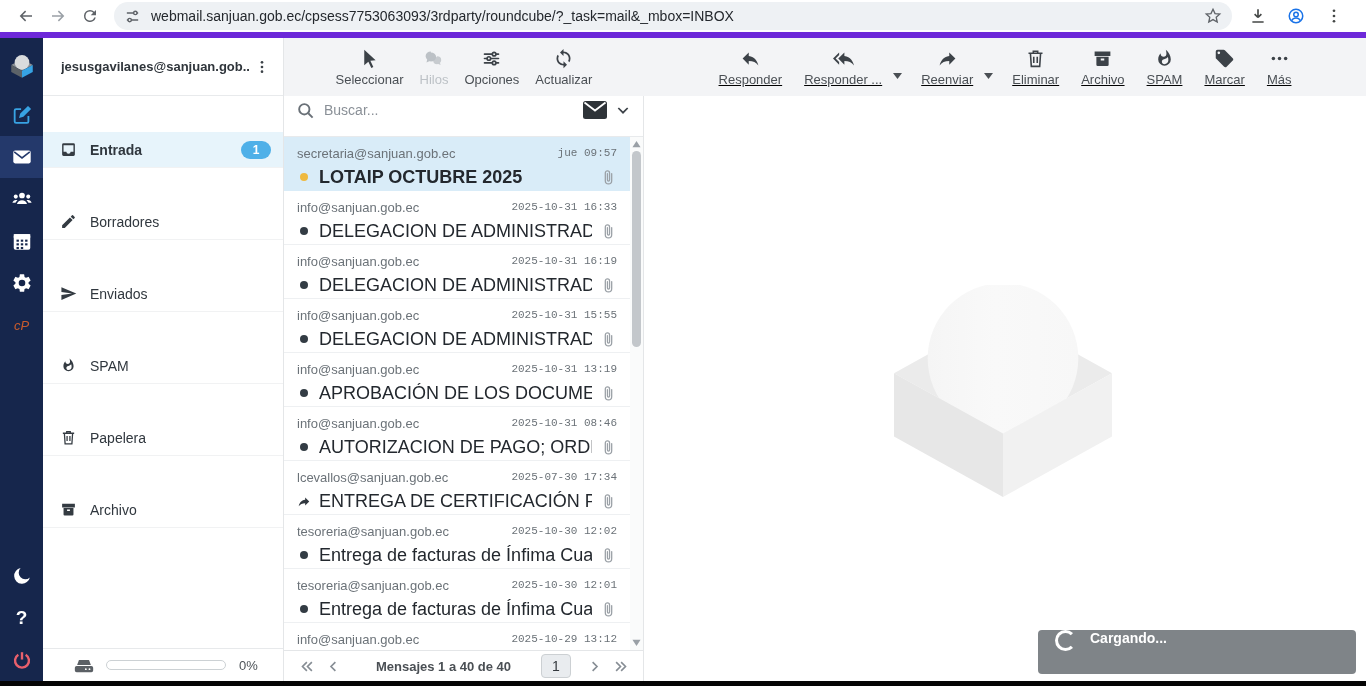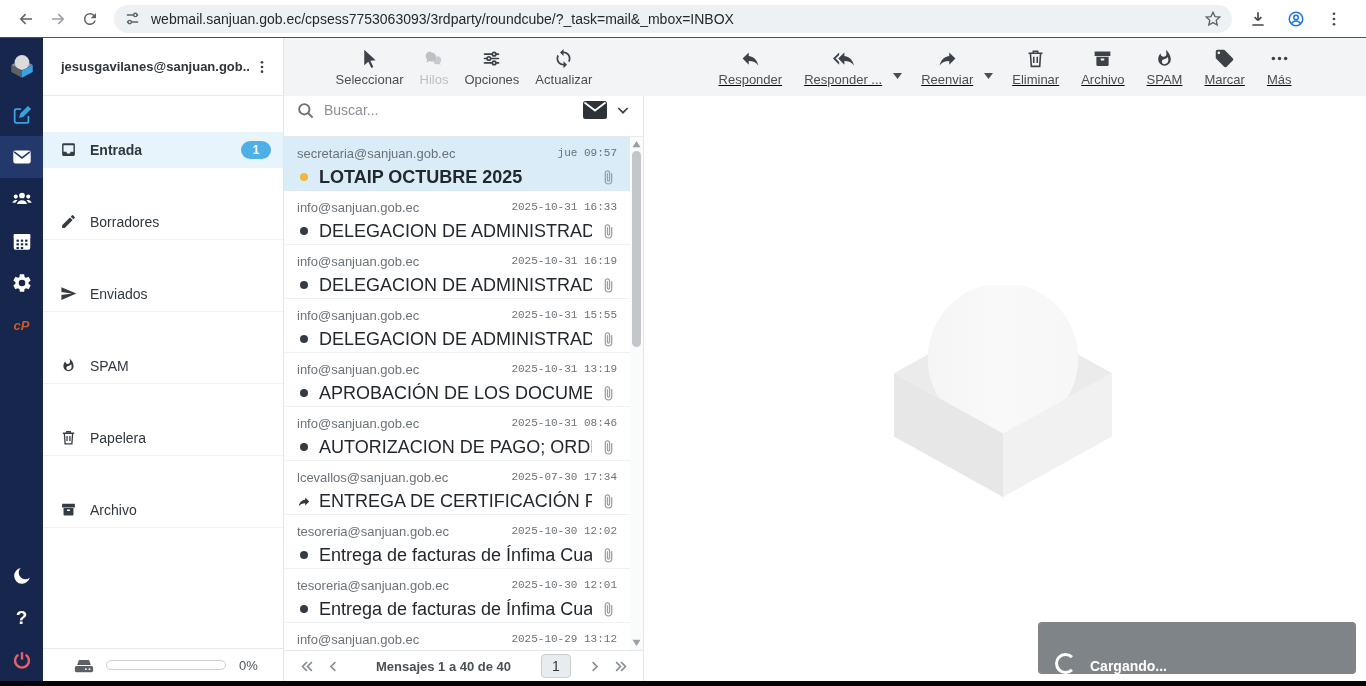--- a/index.html
+++ b/index.html
@@ -2,21 +2,21 @@
 <html><head>
 <meta charset="utf-8">
 <style>
   * { margin:0; padding:0; box-sizing:border-box; }
   html,body { width:1366px; height:686px; overflow:hidden; background:#fff;
               font-family:"Liberation Sans", sans-serif; }
   .screen { position:relative; width:1366px; height:686px; }
 
   
   .chrome { position:absolute; top:0; left:0; right:0; height:38px; background:#fff;
-            border-bottom:1px solid #6d28d9; display:flex; align-items:center; padding:0 10px; }
+            border-bottom:6px solid #6d28d9; display:flex; align-items:center; padding:0 10px; }
   .nav-btn { width:32px; height:32px; border:none; background:transparent; display:flex;
              align-items:center; justify-content:center; color:#5f6368; cursor:pointer; border-radius:50%; }
   .nav-btn.dim { color:#9aa0a6; }
   .nav-btn svg { width:18px; height:18px; }
   .url-pill { flex:1; max-width:1118px; height:28px; margin:0 10px 0 8px; background:#eef1f4;
               border-radius:14px; display:flex; align-items:center; padding:0 10px; }
   .url-pill svg { flex:none; }
   .url-text { flex:1; margin-left:10px; font-size:14px; color:#24282d; white-space:nowrap;
               overflow:hidden; }
   .chrome-right { display:flex; align-items:center; gap:6px; }
@@ -28,21 +28,21 @@
   
   .rail { position:absolute; left:0; top:0; bottom:0; width:43px; background:#16264c;
           display:flex; flex-direction:column; align-items:center; }
   .rail-item { width:43px; height:42px; display:flex; align-items:center; justify-content:center;
                color:#fff; cursor:pointer; }
   .rail-item svg { width:22px; height:22px; }
   .rail-item.logo { height:56px; }
   .rail-item.logo svg { width:28px; height:28px; }
   .rail-item.active { background:#24396b; }
   .rail-item.compose { color:#38a3e3; }
-  .cp-text { font-size:13px; font-weight:bold; font-style:italic; color:#c95b2d; }
+  .cp-text { font-size:13px; font-weight:normal; font-style:italic; color:#c95b2d; }
   .help-text { font-size:19px; font-weight:bold; color:#fff; }
   .rail-spacer { flex:1; }
   .rail-item.power { color:#e9606c; }
 
   
   .folders { position:absolute; left:43px; top:0; bottom:0; width:241px; background:#fff;
              border-right:1px solid #e4e6e8; }
   .account-row { height:58px; display:flex; align-items:center; padding:0 8px 0 18px;
                  border-bottom:1px solid #e8eaec; }
   .account-email { flex:1; font-size:13px; font-weight:bold; color:#2f353b; white-space:nowrap;
@@ -119,22 +119,22 @@
   .pg-btn svg { width:15px; height:15px; }
   .pg-label { flex:1; text-align:center; font-size:13px; font-weight:bold; color:#4a4f54; }
   .page-box { width:30px; height:24px; background:#e9ecef; border:1px solid #ccd0d3; border-radius:4px;
               font-size:14px; color:#33383d; text-align:center; margin-right:10px;
               font-family:"Liberation Sans",sans-serif; }
 
   
   .content { position:absolute; left:644px; right:0; top:58px; bottom:0; background:#fff; }
   .watermark { position:absolute; left:250px; top:189px; width:218px; height:215px; }
 
-  .toast { position:absolute; right:10px; bottom:7px; width:318px; height:52px; background:#7f8488;
-           border-radius:4px; display:flex; align-items:flex-end; padding-left:17px; }
+  .toast { position:absolute; right:10px; bottom:7px; width:318px; height:44px; background:#7f8488;
+           border-radius:4px; display:flex; align-items:flex-start; padding-left:17px; }
   .spinner { width:21px; height:21px; border:3px solid #fff; border-right-color:transparent;
              border-radius:50%; animation:spin 1s linear infinite; }
   @keyframes spin { to { transform:rotate(360deg); } }
   .toast-text { margin-left:14px; color:#fff; font-size:14px; font-weight:bold; }
 </style>
 </head>
 <body>
 
 <div class="screen">
 

